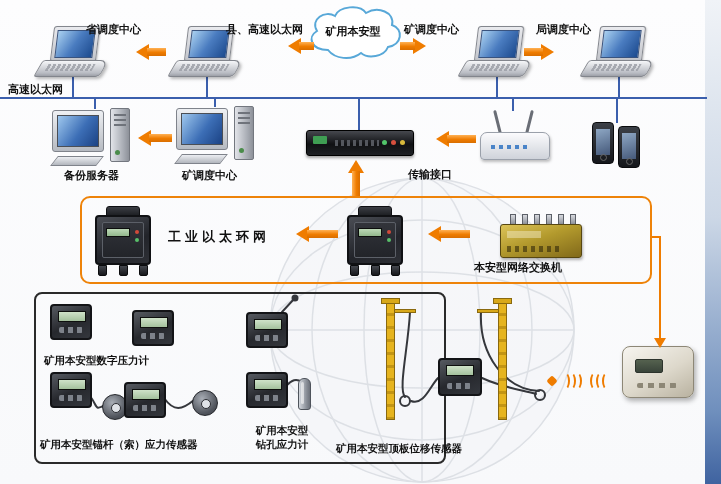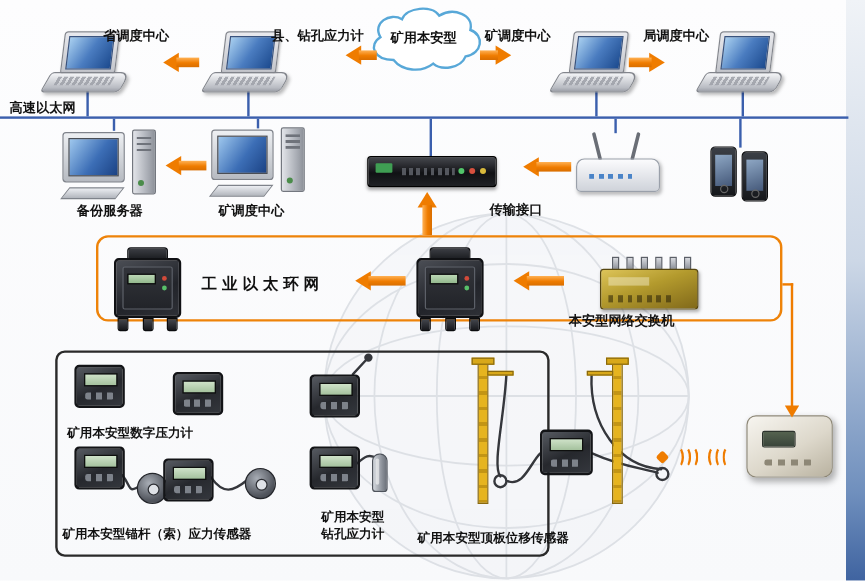--- a/index.html
+++ b/index.html
@@ -58,22 +58,22 @@
   .ant.a2 { left:48px; transform:rotate(14deg); }
   .router-body { position:absolute; left:0; top:22px; width:70px; height:28px; background:linear-gradient(180deg,#fbfbfd,#cfd3da); border:1px solid #9aa0aa; border-radius:7px 7px 4px 4px; box-shadow:1px 2px 3px rgba(0,0,0,.25); }
   .router-body::after { content:""; position:absolute; left:10px; top:12px; width:38px; height:4px; background:repeating-linear-gradient(90deg,#4a84c8 0 4px,transparent 4px 8px); }
 
   
   .phone { position:absolute; width:22px; height:42px; background:linear-gradient(180deg,#3b3f46,#15171b); border:1px solid #0a0b0d; border-radius:4px; z-index:3; }
   .phone::before { content:""; position:absolute; left:3px; top:6px; right:3px; bottom:8px; background:linear-gradient(160deg,#8ea7c4,#45597a); }
   .phone::after { content:""; position:absolute; left:50%; bottom:2px; width:5px; height:5px; margin-left:-3px; border:1px solid #666; border-radius:50%; }
 
   
-  .ring-box { position:absolute; left:80px; top:196px; width:572px; height:72px; border:2px solid var(--ring-border,#ee8309); border-radius:10px; z-index:2; }
-  .sensor-box { position:absolute; left:46px; top:292px; width:412px; height:172px; border:2px solid #2a2a2a; border-radius:8px; z-index:2; }
+  .ring-box { position:absolute; left:80px; top:196px; width:572px; height:88px; border:2px solid var(--ring-border,#ee8309); border-radius:10px; z-index:2; }
+  .sensor-box { position:absolute; left:34px; top:292px; width:412px; height:172px; border:2px solid #2a2a2a; border-radius:8px; z-index:2; }
 
   
   .minedev { position:absolute; width:58px; height:70px; }
   .md-top { position:absolute; left:12px; top:0; width:34px; height:10px; background:linear-gradient(180deg,#3c3e44,#1e2024); border:1px solid #0e0f12; border-radius:3px 3px 0 0; }
   .md-body { position:absolute; left:1px; top:9px; width:56px; height:50px; background:linear-gradient(155deg,#4b4e55,#22242a 60%,#2e3036); border:2px solid #101114; border-radius:4px; }
   .md-body::before { content:""; position:absolute; inset:5px; border:1px solid #5c6068; background:linear-gradient(180deg,#32343a,#222429); border-radius:2px; }
   .md-screen { position:absolute; left:9px; top:11px; width:24px; height:9px; background:linear-gradient(180deg,#bcd8b6,#93b88d); border:1px solid #0c0d0c; z-index:1; }
   .md-led { position:absolute; width:4px; height:4px; border-radius:50%; z-index:1; }
   .led-r { right:10px; top:13px; background:#d24a3a; }
   .led-g { right:10px; top:21px; background:#58c06a; }
@@ -155,21 +155,21 @@
       <span class="head"></span>
       <span class="shaft"></span>
     </div>
 
   <div class="laptop" style="left:172px;top:26px;">
     <div class="lt-screen">
         <div class="lt-display"></div>
       </div>
     <div class="lt-base"></div>
   </div>
-  <div class="lbl" style="left:226px;top:22px;">县、钻孔应力计</div>
+  <div class="lbl" style="left:226px;top:22px;">县、高速以太网</div>
   <div class="arrow arrow-left" style="left:288px;top:38px;width:26px;">
       <span class="head"></span>
       <span class="shaft"></span>
     </div>
 
   <svg class="abs" style="left:302px;top:4px;z-index:4;" width="102" height="60" viewBox="0 0 102 60">
     <path d="M26 46 C9 46 5 33 15 27 C8 15 23 6 33 12 C37 2 58 0 64 9 C76 2 93 8 90 21 C102 25 100 41 86 43 C82 53 66 55 59 49 C49 57 33 55 26 46 Z" fill="#ffffff" stroke="#58a8d8" stroke-width="2"></path>
   </svg>
   <div class="lbl" style="left:306px;top:24px;width:94px;text-align:center;">矿用本安型</div>
   <div class="arrow arrow-right" style="left:400px;top:38px;width:26px;">

